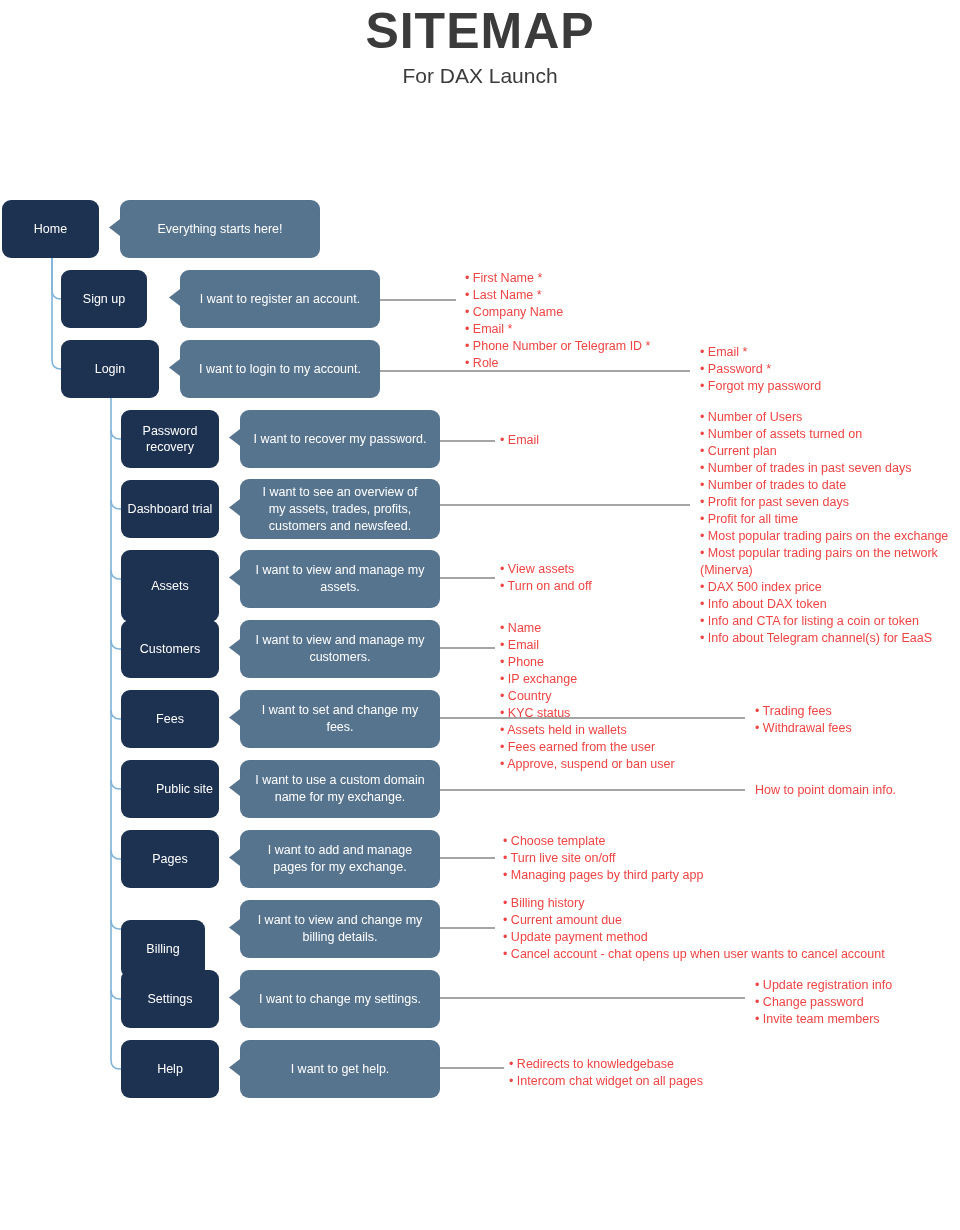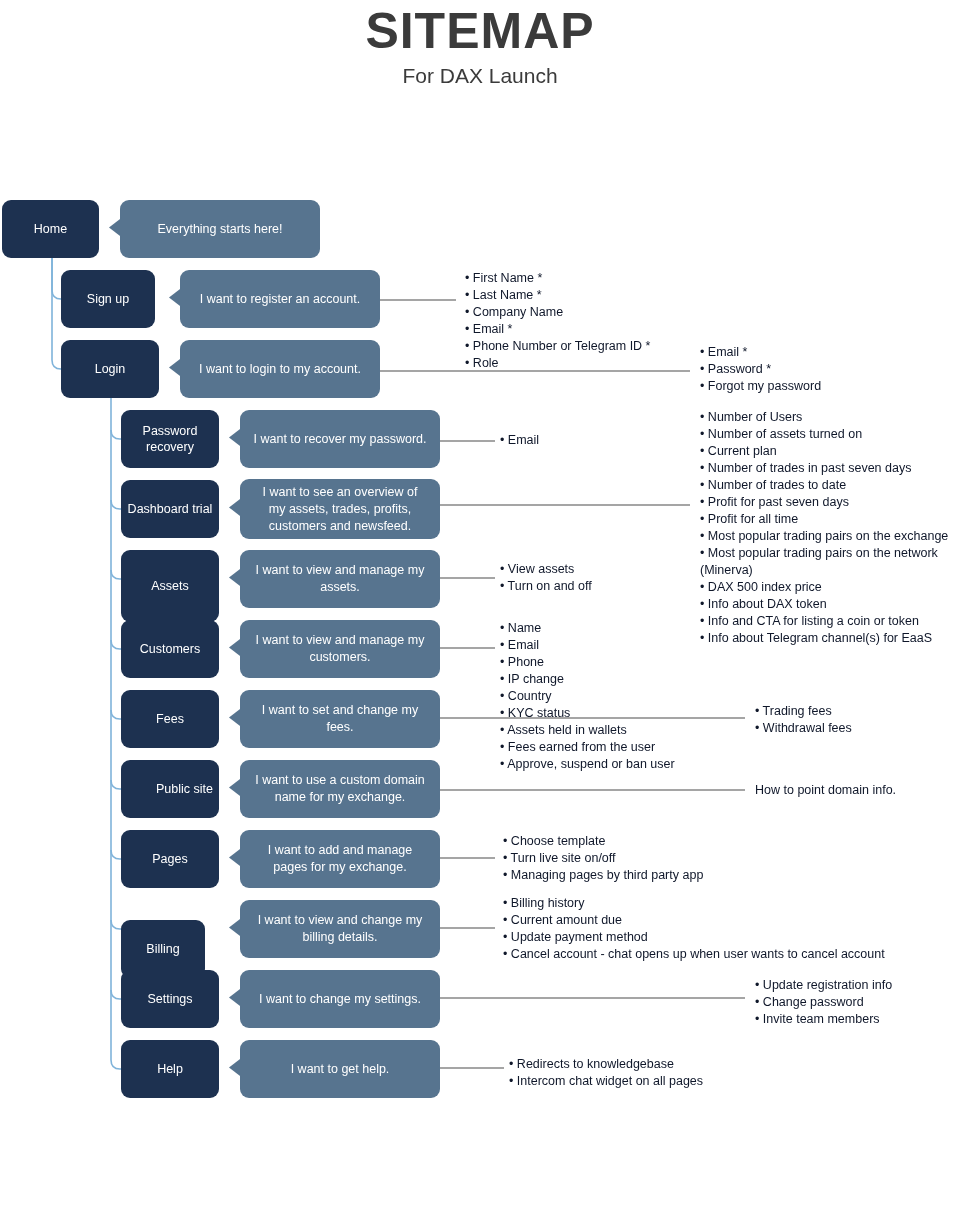--- a/index.html
+++ b/index.html
@@ -25,21 +25,21 @@
     position:absolute;background:#57748f;border-radius:9px;color:#ffffff;
     display:flex;align-items:center;justify-content:center;text-align:center;
     font-size:12.5px;line-height:17px;padding:5px 13px;box-sizing:border-box;
   }
   .bubble .tail{
     position:absolute;left:-11px;top:50%;transform:translateY(-58%);
     width:0;height:0;border-top:10px solid transparent;border-bottom:10px solid transparent;
     border-right:13px solid #57748f;
   }
   .bullets{
-    position:absolute;color:#0f172a;font-size:12.5px;line-height:17px;white-space:pre;
+    position:absolute;color:#ef4444;font-size:12.5px;line-height:17px;white-space:pre;
   }
   .bullets div{height:17px;}
 </style>
 </head>
 <body>
 
 <div id="canvas">
 
   <div id="subtitle">For DAX Launch</div>
   <div id="title">SITEMAP</div>
@@ -79,21 +79,21 @@
   </svg>
 
   <div class="node" style="left:2px;top:200px;width:97px;height:58px;">
       <span>Home</span>
     </div>
   <div class="bubble" style="left:120px;top:200px;width:200px;height:58px;">
       <span class="tail"></span>
       <span>Everything starts here!</span>
     </div>
 
-  <div class="node" style="left:61px;top:270px;width:94px;height:58px;">
+  <div class="node" style="left:61px;top:270px;width:86px;height:58px;">
       <span>Sign up</span>
     </div>
   <div class="bubble" style="left:180px;top:270px;width:200px;height:58px;">
       <span class="tail"></span>
       <span>I want to register an account.</span>
     </div>
   <div class="bullets" style="left:465px;top:270px;"><div>• First Name *</div><div>• Last Name *</div><div>• Company Name</div><div>• Email *</div><div>• Phone Number or Telegram ID *</div><div>• Role</div></div>
 
   <div class="node" style="left:61px;top:340px;width:98px;height:58px;">
       <span>Login</span>
@@ -131,21 +131,21 @@
     </div>
   <div class="bullets" style="left:500px;top:561px;"><div>• View assets</div><div>• Turn on and off</div></div>
 
   <div class="node" style="left:121px;top:620px;width:98px;height:58px;">
       <span>Customers</span>
     </div>
   <div class="bubble" style="left:240px;top:620px;width:200px;height:58px;">
       <span class="tail"></span>
       <span>I want to view and manage my customers.</span>
     </div>
-  <div class="bullets" style="left:500px;top:620px;"><div>• Name</div><div>• Email</div><div>• Phone</div><div>• IP change</div><div>• Country</div><div>• KYC status</div><div>• Assets held in wallets</div><div>• Fees earned from the user</div><div>• Approve, suspend or ban user</div></div>
+  <div class="bullets" style="left:500px;top:620px;"><div>• Name</div><div>• Email</div><div>• Phone</div><div>• IP exchange</div><div>• Country</div><div>• KYC status</div><div>• Assets held in wallets</div><div>• Fees earned from the user</div><div>• Approve, suspend or ban user</div></div>
 
   <div class="node" style="left:121px;top:690px;width:98px;height:58px;">
       <span>Fees</span>
     </div>
   <div class="bubble" style="left:240px;top:690px;width:200px;height:58px;">
       <span class="tail"></span>
       <span>I want to set and change my fees.</span>
     </div>
   <div class="bullets" style="left:755px;top:703px;"><div>• Trading fees</div><div>• Withdrawal fees</div></div>
 

